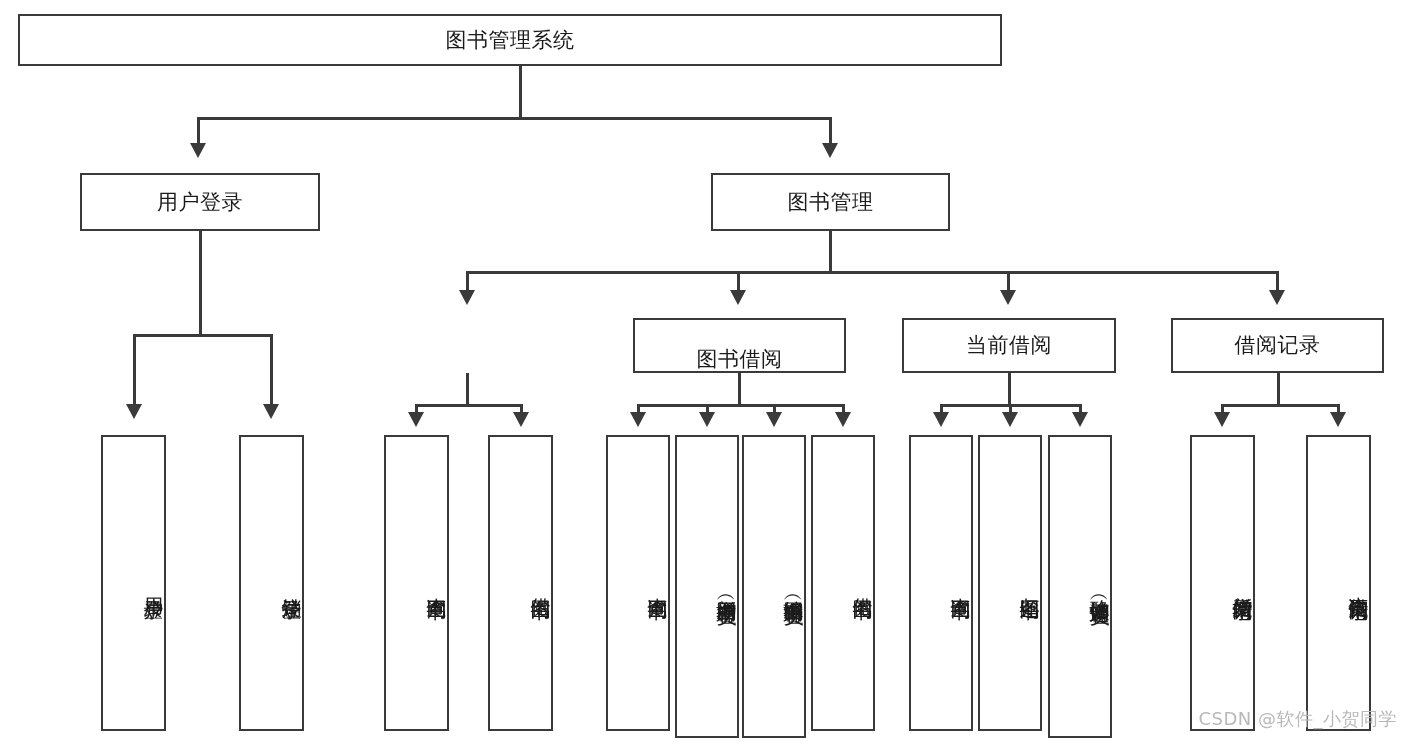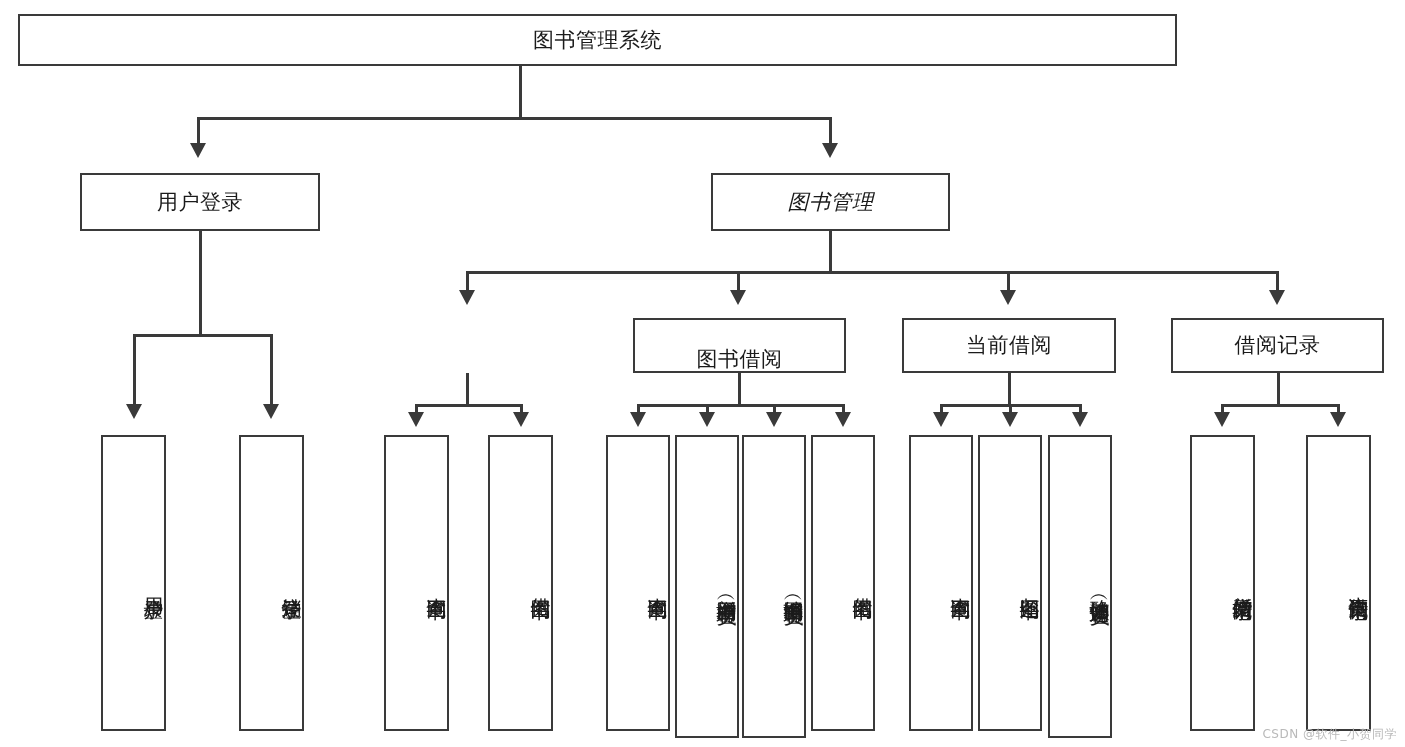--- a/index.html
+++ b/index.html
@@ -63,52 +63,52 @@
     width: 0;
     height: 0;
     border-left: 8px solid transparent;
     border-right: 8px solid transparent;
     border-top: 15px solid #3a3a3a;
   }
   
   #watermark {
     position: absolute;
     right: 8px;
-    bottom: 4px;
-    font-size: 12px;
+    bottom: 16px;
+    font-size: 18px;
     color: #b9b9b9;
     letter-spacing: 0.5px;
     white-space: nowrap;
     font-family: "DejaVu Sans", "Liberation Sans", sans-serif;
   }
 </style>
 </head>
 <body>
 
 <div id="canvas">
 
-  <div class="node horiz" style="left:18px; top:14px; width:1159px; height:52px;">
+  <div class="node horiz" style="left:18px; top:14px; width:984px; height:52px;">
     <span class="node-title">图书管理系统</span>
   </div>
 
   <div class="ln lv" style="left:519px; top:66px; width:2.5px; height:53px;"></div>
 
   <div class="ln lh" style="left:197px; top:117px; width:634px; height:2.5px;"></div>
 
   <div class="ln lv" style="left:197px; top:117px; width:2.5px; height:30px;"></div>
   <div class="arrow" style="left:190px; top:143px;"></div>
 
   <div class="ln lv" style="left:829px; top:117px; width:2.5px; height:30px;"></div>
   <div class="arrow" style="left:822px; top:143px;"></div>
 
   <div class="node horiz" style="left:80px; top:173px; width:240px; height:58px;">
     <span class="node-title">用户登录</span>
   </div>
 
-  <div class="node horiz" style="left:711px; top:173px; width:239px; height:58px;font-style:italic;">
+  <div class="node horiz" style="left:711px; top:173px; width:239px; height:58px;">
     <span class="node-title">图书管理</span>
   </div>
 
   <div class="ln lv" style="left:199px; top:231px; width:2.5px; height:105px;"></div>
   <div class="ln lh" style="left:133px; top:334px; width:140px; height:2.5px;"></div>
   <div class="ln lv" style="left:133px; top:334px; width:2.5px; height:74px;"></div>
   <div class="arrow" style="left:126px; top:404px;"></div>
   <div class="ln lv" style="left:270px; top:334px; width:2.5px; height:74px;"></div>
   <div class="arrow" style="left:263px; top:404px;"></div>
 

